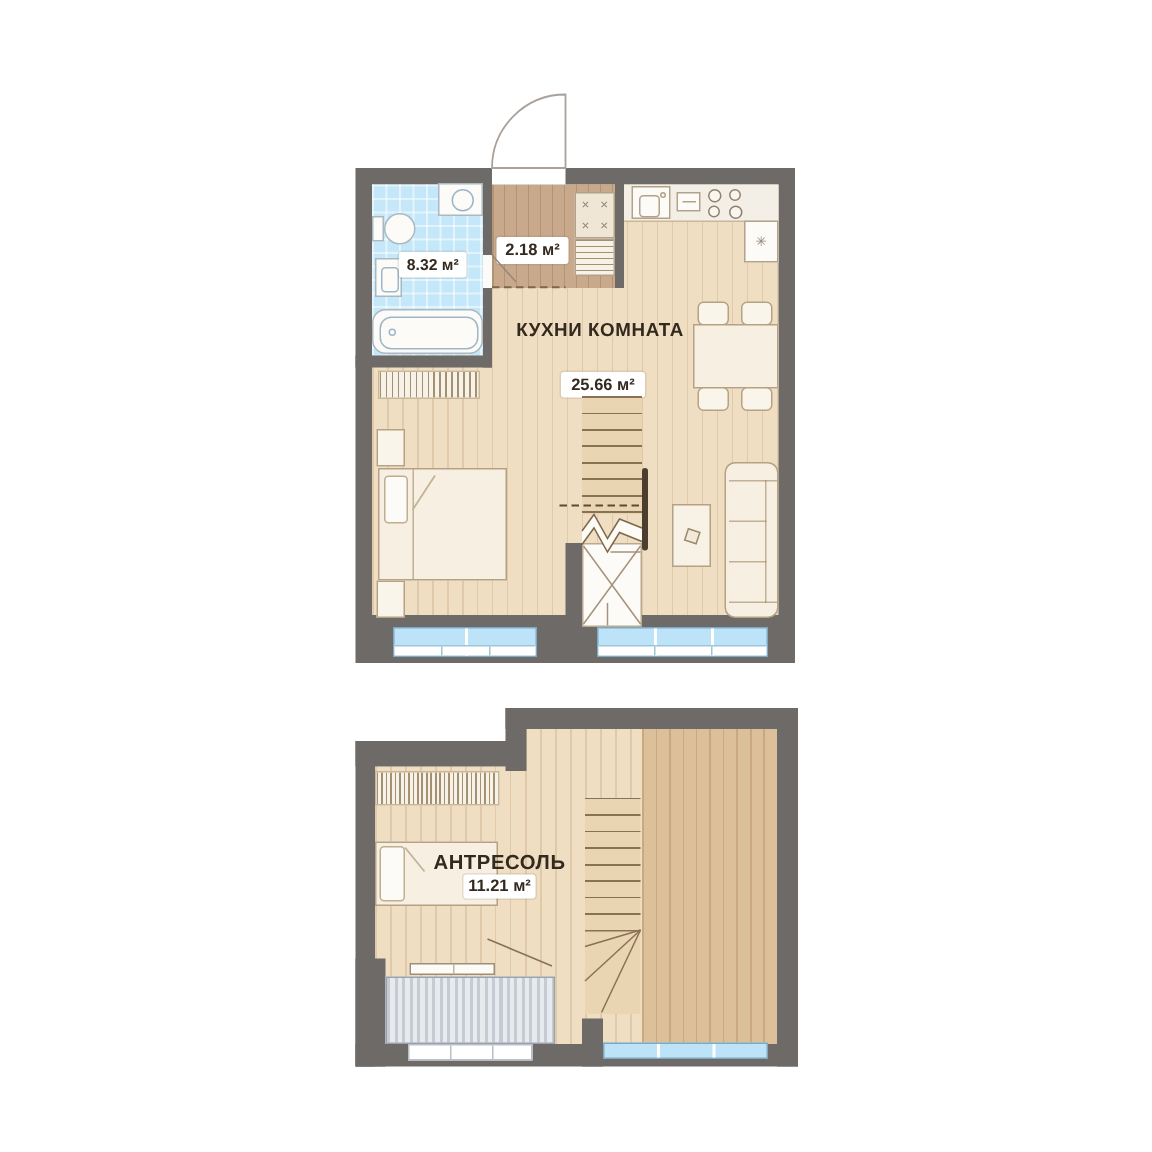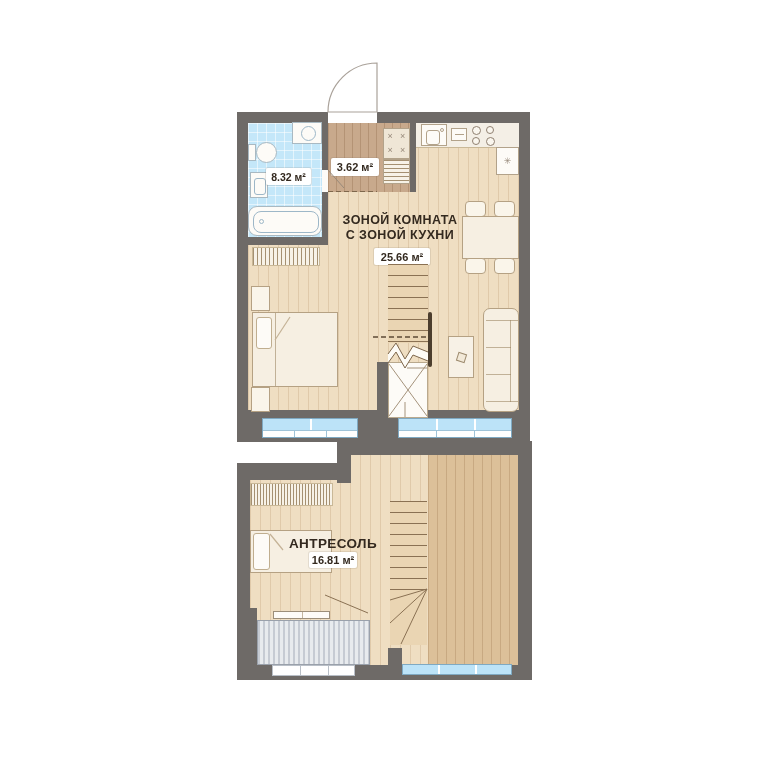--- a/index.html
+++ b/index.html
@@ -88,21 +88,21 @@
   </div>
 
   <div class="whitebox" style="left:146px;top:16px;width:27px;height:31px;display:grid;grid-template-columns:1fr 1fr;grid-template-rows:1fr 1fr;place-items:center;background:#efe6d6;border-color:#b2a28a;">
     <span class="glyph">×</span>
     <span class="glyph">×</span>
     <span class="glyph">×</span>
     <span class="glyph">×</span>
   </div>
   <div class="hatch-h" style="left:146px;top:47px;width:27px;height:25px;border-color:#b2a28a;"></div>
   <div class="area-box" style="left:94px;top:46px;width:48px;height:18px;">
-    <span>3.62 м²</span>
+    <span>2.18 м²</span>
   </div>
 
   <div class="abs" style="left:179px;top:11px;width:103px;height:25px;background:#f4efe6;border-bottom:1px solid #c9b897;box-sizing:border-box;"></div>
   <div class="whitebox" style="left:184px;top:12px;width:26px;height:22px;border-color:#b2a28a;">
     <div class="abs" style="left:4px;top:5px;width:12px;height:13px;border:1px solid #b2a28a;border-radius:3px;"></div>
     <div class="circle" style="left:18px;top:3px;width:4px;height:4px;border:1px solid #b2a28a;"></div>
   </div>
   <div class="whitebox" style="left:214px;top:16px;width:16px;height:13px;border-color:#b2a28a;">
     <div class="abs" style="left:3px;top:5px;width:9px;height:1px;background:#b2a28a;"></div>
   </div>
@@ -116,22 +116,21 @@
     <span class="glyph">✳</span>
   </div>
 
   <div class="furn" style="left:228px;top:89px;width:21px;height:16px;border-radius:4px;"></div>
   <div class="furn" style="left:257px;top:89px;width:21px;height:16px;border-radius:4px;"></div>
   <div class="furn soft" style="left:225px;top:104px;width:57px;height:43px;"></div>
   <div class="furn" style="left:228px;top:146px;width:21px;height:16px;border-radius:4px;"></div>
   <div class="furn" style="left:257px;top:146px;width:21px;height:16px;border-radius:4px;"></div>
 
   <div class="room-title" style="left:63px;top:101px;width:200px;">
-    <div>ЗОНОЙ КОМНАТА</div>
-    <div>С ЗОНОЙ КУХНИ</div>
+    <div>КУХНИ КОМНАТА</div>
   </div>
   <div class="area-box" style="left:137px;top:136px;width:56px;height:17px;">
     <span>25.66 м²</span>
   </div>
 
   <div class="hatch-v" style="left:15px;top:135px;width:68px;height:19px;"></div>
   <div class="furn" style="left:14px;top:174px;width:19px;height:25px;"></div>
   <div class="furn soft" style="left:15px;top:200px;width:86px;height:75px;">
     <div class="divline" style="left:22px;top:0;width:1px;height:73px;"></div>
     <div class="whitebox" style="left:3px;top:4px;width:16px;height:32px;border-radius:3px;border-color:#c0ae8f;"></div>
@@ -181,21 +180,21 @@
     <polyline points="151,242 159,231 168,247 176,234 191,240" fill="none" stroke="#7e674c" stroke-width="1"></polyline>
     <polyline points="151,251 159,240 168,256 176,243 191,249" fill="none" stroke="#7e674c" stroke-width="1"></polyline>
     <line x1="152" y1="252" x2="190" y2="304" stroke="#a5937c" stroke-width="1"></line>
     <line x1="190" y1="252" x2="152" y2="304" stroke="#a5937c" stroke-width="1"></line>
     <line x1="170" y1="256" x2="190" y2="256" stroke="#a5937c" stroke-width="1"></line>
     <line x1="168" y1="290" x2="168" y2="305" stroke="#a5937c" stroke-width="1"></line>
     <line x1="38" y1="228" x2="53" y2="205" stroke="#c4b296" stroke-width="1.2"></line>
   </svg>
 </section>
 
-<section class="plan" style="left:237px;top:438px;width:295px;height:242px;">
+<section class="plan" style="left:237px;top:469px;width:295px;height:242px;">
 
   <div class="wood" style="left:13px;top:42px;width:100px;height:185px;"></div>
   <div class="wood" style="left:113px;top:17px;width:78px;height:210px;"></div>
   <div class="wood dark" style="left:191px;top:17px;width:90px;height:210px;"></div>
 
   <div class="wall" style="left:100px;top:3px;width:195px;height:14px;"></div>
   <div class="wall" style="left:100px;top:3px;width:14px;height:42px;"></div>
   <div class="wall" style="left:0;top:25px;width:113px;height:17px;"></div>
   <div class="wall" style="left:0;top:25px;width:13px;height:217px;"></div>
   <div class="wall" style="left:281px;top:3px;width:14px;height:239px;"></div>
@@ -217,21 +216,21 @@
     <div class="divline" style="left:28px;top:0;width:1px;height:6px;"></div>
   </div>
 
   <div class="wood stair" style="left:153px;top:63px;width:37px;height:88px;"></div>
   <div class="abs" style="left:153px;top:151px;width:37px;height:56px;background:#ead5b3;border-top:1px solid #8a7153;box-sizing:border-box;"></div>
 
   <div class="room-title" style="left:26px;top:98px;width:140px;font-size:13.5px;">
     <span>АНТРЕСОЛЬ</span>
   </div>
   <div class="area-box" style="left:72px;top:114px;width:48px;height:16px;">
-    <span>16.81 м²</span>
+    <span>11.21 м²</span>
   </div>
 
   <div class="window" style="left:165px;top:226px;width:110px;height:11px;">
     <div class="wdiv" style="left:35px;"></div>
     <div class="wdiv" style="left:72px;"></div>
   </div>
 
   <svg class="overlay" style="left:0;top:0;width:295px;height:242px;" viewBox="0 0 295 242">
     <line x1="88" y1="157" x2="131" y2="175" stroke="#8a7153" stroke-width="1"></line>
     <line x1="190" y1="151" x2="153" y2="162" stroke="#8a7153" stroke-width="1"></line>

